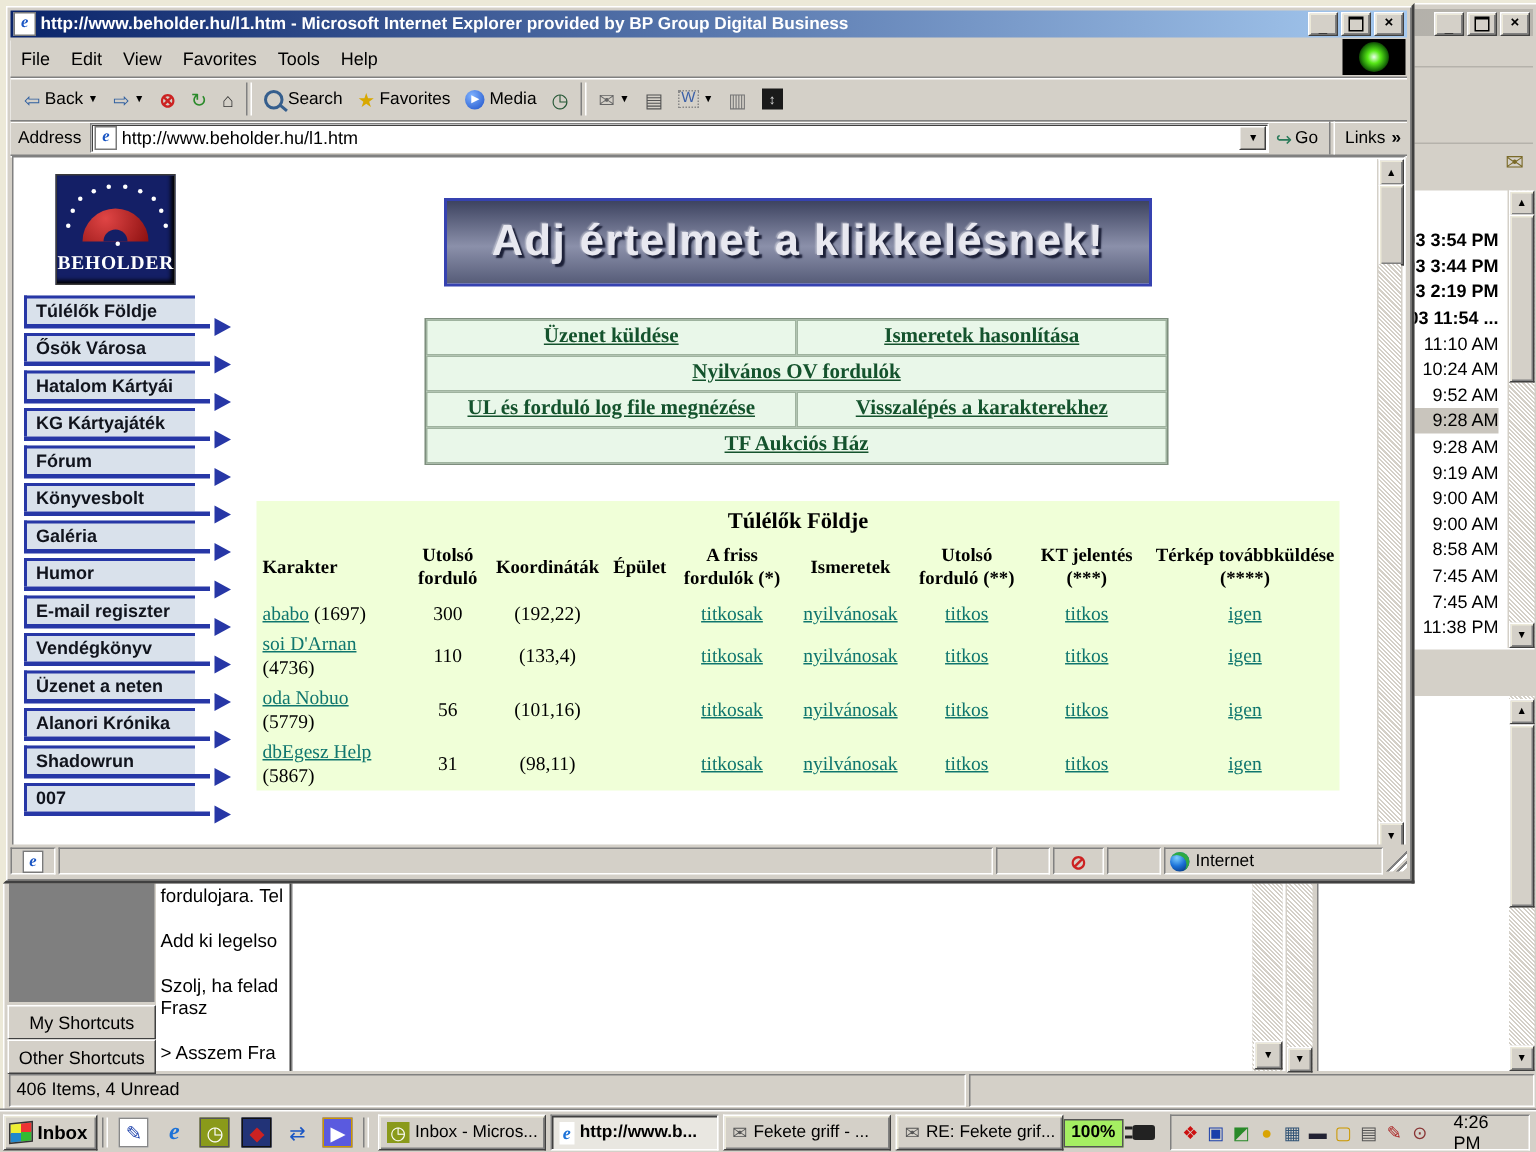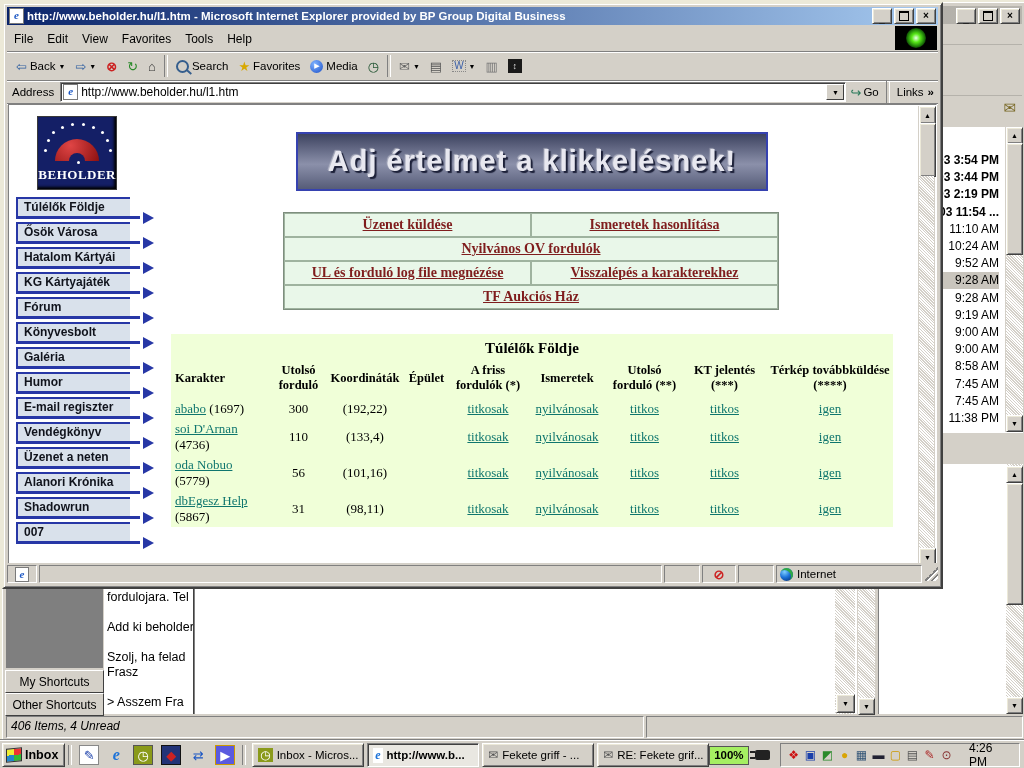--- a/index.html
+++ b/index.html
@@ -94,21 +94,21 @@
   
   .banner{position:absolute;left:286px;top:26px;width:468px;height:55px;border:2px solid #3642b0;
      background:linear-gradient(180deg,#3d4360 0%,#8b90aa 55%,#565c78 100%);
      display:flex;align-items:center;justify-content:center;}
   .banner-text{font:bold 29px "Liberation Sans",sans-serif;letter-spacing:1px;color:#e8e8f0;
      text-shadow:2px 2px 1px #1c2038,-1px -1px 1px #ffffff66;}
   
   .qlinks{position:absolute;left:273px;top:106px;width:494px;border:1px solid #7e8e7e;background:#e9f7e9;}
   .ql-row{display:flex;}
   .ql-cell{flex:1;border:1px solid #9fb39f;text-align:center;padding:3px 0;}
-  .ql-cell a,.plink{color:#7f1d1d;text-decoration:underline;}
+  .ql-cell a,.plink{color:#14532d;text-decoration:underline;}
   .ql-cell{font:bold 14px "Liberation Serif",serif;}
   
   .tf{position:absolute;left:161px;top:228px;width:722px;background:#f0ffd8;}
   .tf-title{text-align:center;font:bold 15px "Liberation Serif",serif;color:#000;padding:6px 0 4px 0;}
   table.tft{border-collapse:collapse;table-layout:fixed;width:722px;}
   table.tft th{font:bold 12.5px "Liberation Serif",serif;color:#000;text-align:center;
      vertical-align:middle;padding:2px 1px 6px 1px;}
   table.tft th.first{text-align:left;padding-left:4px;}
   table.tft td{font:13px "Liberation Serif",serif;color:#000;text-align:center;vertical-align:middle;
      padding:2px 1px;}
@@ -174,21 +174,21 @@
     <div style="position:absolute;left:4px;top:96px;width:97px;height:570px;background:#7f7f7f;"></div>
     <div id="ol-shortcuts">
         <div class="shortcut-btn" style="top: 668px;">My Shortcuts</div>
         <div class="shortcut-btn" style="top: 691px;">Other Shortcuts</div>
       </div>
 
     <div style="position:absolute;left:102px;top:96px;width:89px;height:616px;background:#fff;border-right:2px solid #404040;overflow:hidden;">
       <div id="ol-preview" style="position:absolute;left:3px;top:492px;">
           <div class="prev-line">fordulojara. Tel</div>
           <div class="prev-line"></div>
-          <div class="prev-line">Add ki beholder</div>
+          <div class="prev-line">Add ki legelso</div>
           <div class="prev-line"></div>
           <div class="prev-line">Szolj, ha felad</div>
           <div class="prev-line">Frasz</div>
           <div class="prev-line"></div>
           <div class="prev-line">&gt; Asszem Fra</div>
         </div>
     </div>
 
     <div style="position:absolute;left:192px;top:125px;width:811px;height:305px;background:#fff;">
       <div id="ol-times" style="position:absolute;inset:0;">
@@ -227,21 +227,21 @@
       <div class="sbbtn" style="left:0;top:234px;width:15px;height:15px;">▼</div>
     </div>
 
     <div style="position:absolute;left:876px;top:462px;width:127px;height:250px;background:#fff;border-left:1px solid #808080;"></div>
     <div class="sbtrack hatch" style="left:1004px;top:462px;width:17px;height:250px;">
       <div class="sbbtn" style="left:0;top:2px;width:15px;height:15px;">▲</div>
       <div class="sbthumb" style="left:0;top:19px;width:15px;height:120px;"></div>
       <div class="sbbtn" style="left:0;top:233px;width:15px;height:15px;">▼</div>
     </div>
 
-    <div style="position:absolute;left:4px;top:714px;width:636px;height:20px;font-style:italic;" class="well">
+    <div style="position:absolute;left:4px;top:714px;width:636px;height:20px;" class="well">
       <div class="ol-status-text">406 Items, 4 Unread</div>
     </div>
     <div style="position:absolute;left:644px;top:714px;width:375px;height:20px;" class="well"></div>
   </div>
 
   <div id="ie" class="winframe">
     <div class="ie-titlebar">
       <span class="doc-ico">e</span>
       <span class="ie-title">http://www.beholder.hu/l1.htm - Microsoft Internet Explorer provided by BP Group Digital Business</span>
       <div style="display:flex;margin-right:2px;">

